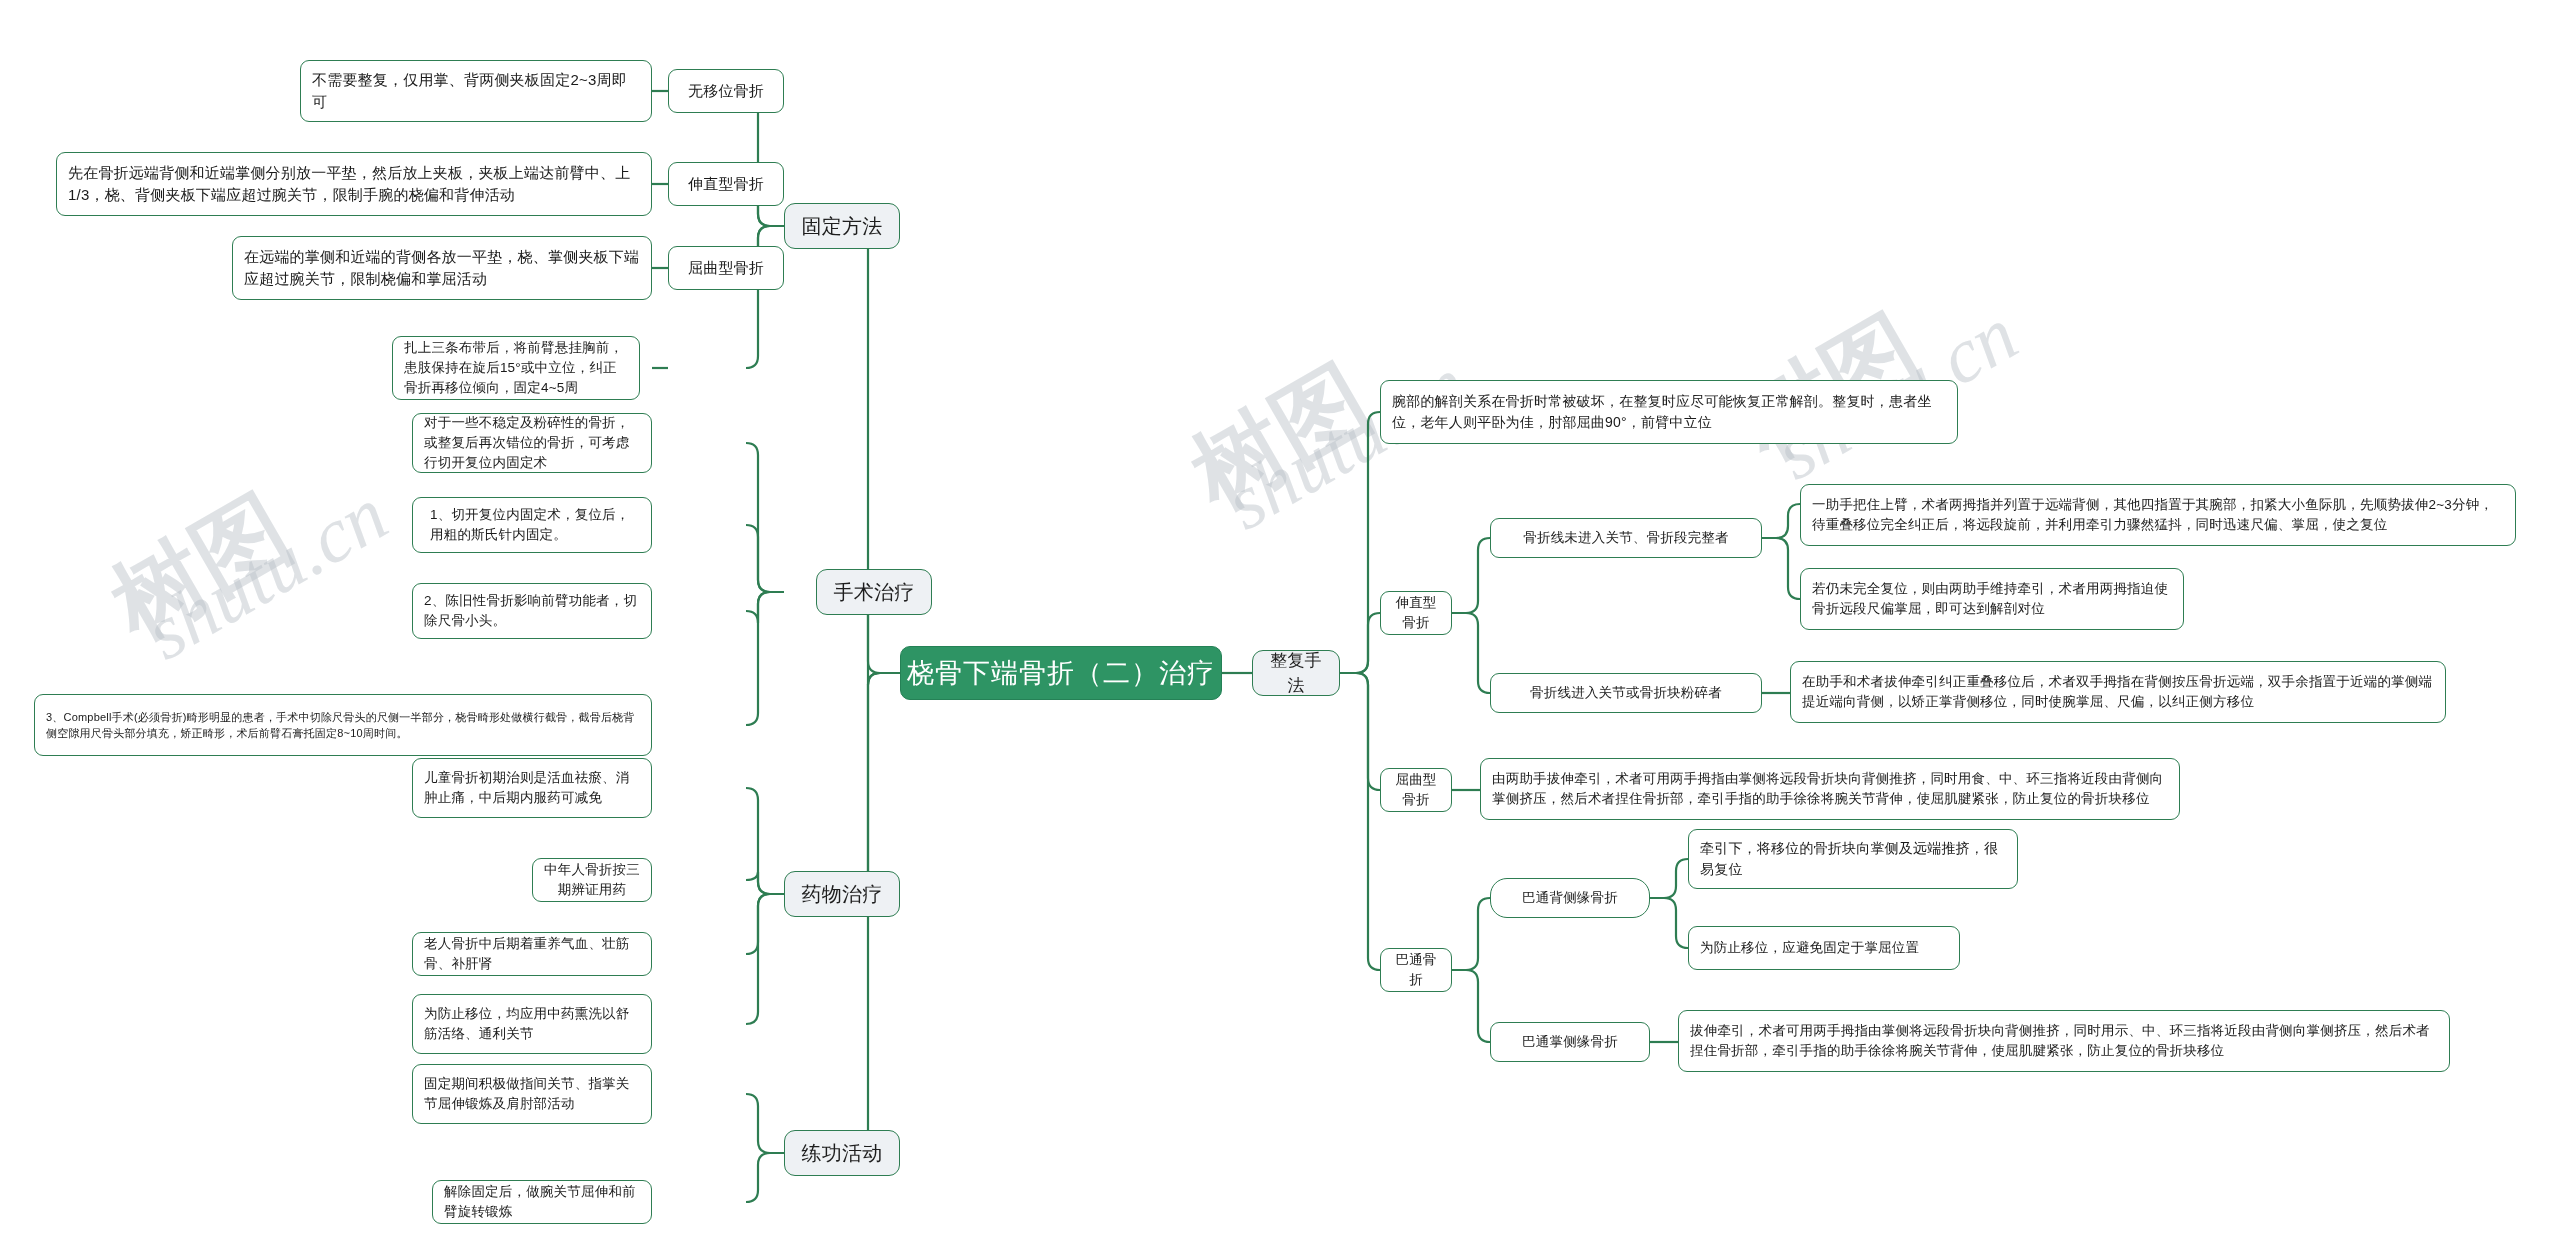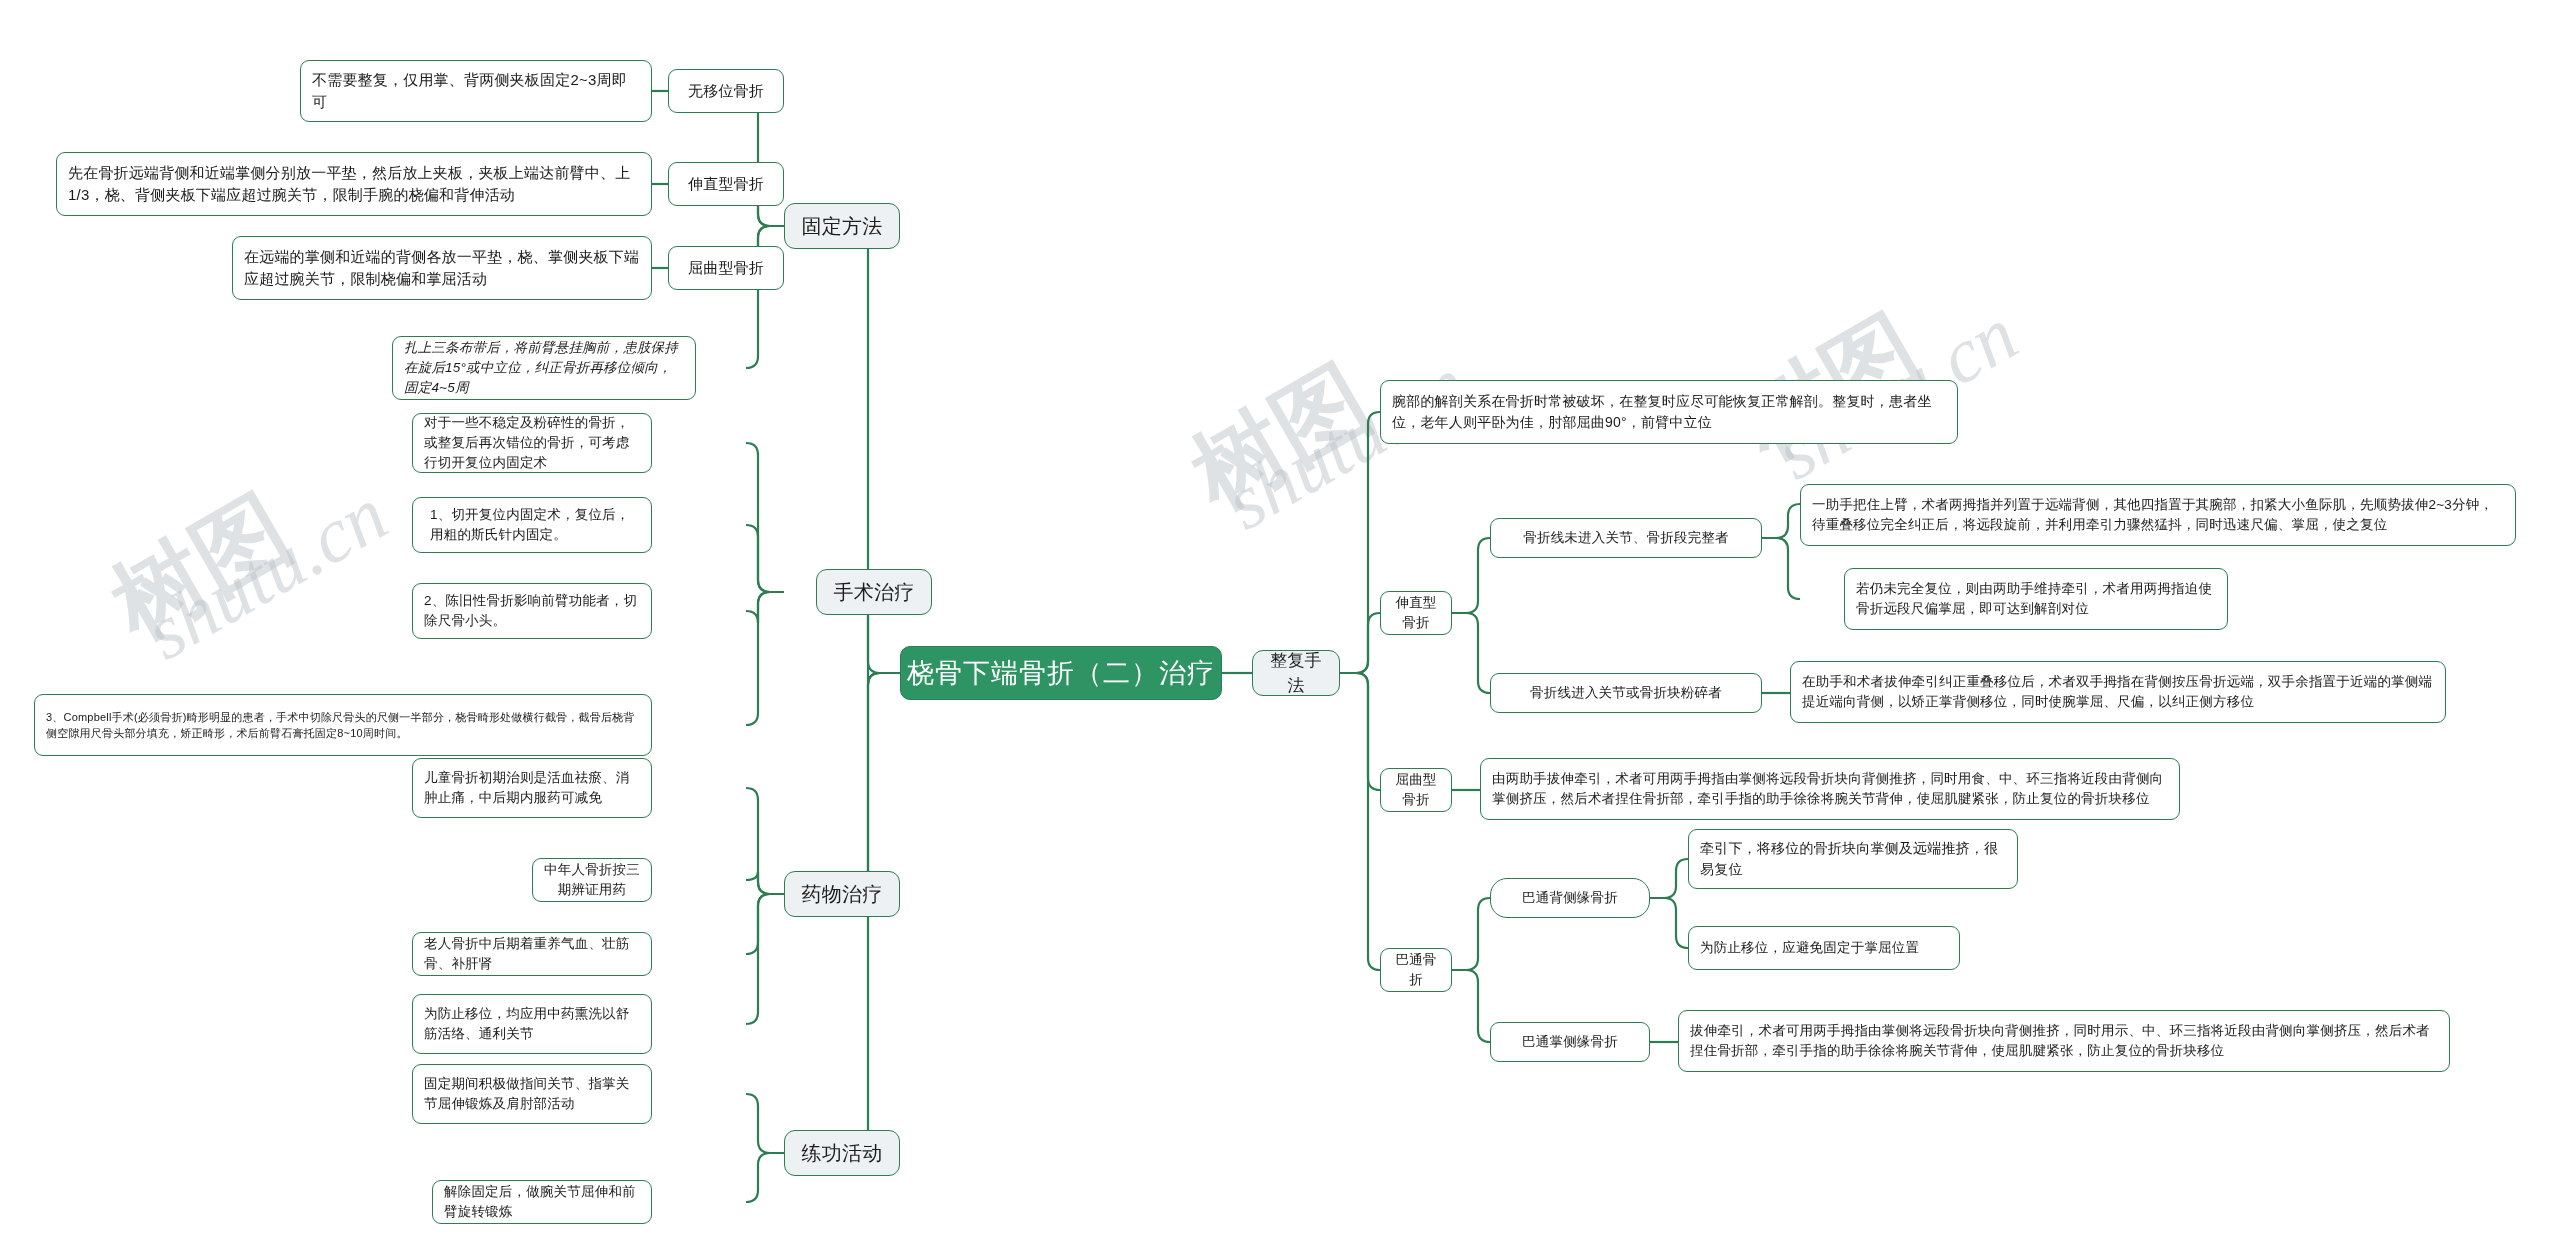--- a/index.html
+++ b/index.html
@@ -157,21 +157,21 @@
 
   <div class="node lvl2" style="left:668px;top:69px;width:116px;height:44px;">无移位骨折</div>
   <div class="node leaf" style="left:300px;top:60px;width:352px;height:62px;">不需要整复，仅用掌、背两侧夹板固定2~3周即可</div>
 
   <div class="node lvl2" style="left:668px;top:162px;width:116px;height:44px;">伸直型骨折</div>
   <div class="node leaf" style="left:56px;top:152px;width:596px;height:64px;">先在骨折远端背侧和近端掌侧分别放一平垫，然后放上夹板，夹板上端达前臂中、上1/3，桡、背侧夹板下端应超过腕关节，限制手腕的桡偏和背伸活动</div>
 
   <div class="node lvl2" style="left:668px;top:246px;width:116px;height:44px;">屈曲型骨折</div>
   <div class="node leaf" style="left:232px;top:236px;width:420px;height:64px;">在远端的掌侧和近端的背侧各放一平垫，桡、掌侧夹板下端应超过腕关节，限制桡偏和掌屈活动</div>
 
-  <div class="node leaf" style="left:392px;top:336px;width:304px;height:64px;font-size:13.5px;font-style:italic;">扎上三条布带后，将前臂悬挂胸前，患肢保持在旋后15°或中立位，纠正骨折再移位倾向，固定4~5周</div>
+  <div class="node leaf" style="left:392px;top:336px;width:248px;height:64px;font-size:13.5px;">扎上三条布带后，将前臂悬挂胸前，患肢保持在旋后15°或中立位，纠正骨折再移位倾向，固定4~5周</div>
 
   <div class="node lvl1" style="left:784px;top:569px;width:116px;height:46px;margin-left:32px;">手术治疗</div>
 
   <div class="node leaf" style="left:412px;top:413px;width:240px;height:60px;font-size:13.5px;">对于一些不稳定及粉碎性的骨折，或整复后再次错位的骨折，可考虑行切开复位内固定术</div>
   <div class="node leaf" style="left:412px;top:497px;width:240px;height:56px;font-size:13.5px;padding-left:17px;">1、切开复位内固定术，复位后，用粗的斯氏针内固定。</div>
   <div class="node leaf" style="left:412px;top:583px;width:240px;height:56px;font-size:13.5px;">2、陈旧性骨折影响前臂功能者，切除尺骨小头。</div>
   <div class="node leaf" style="left:34px;top:694px;width:618px;height:62px;font-size:11px;">3、Compbell手术(必须骨折)畸形明显的患者，手术中切除尺骨头的尺侧一半部分，桡骨畸形处做横行截骨，截骨后桡背侧空隙用尺骨头部分填充，矫正畸形，术后前臂石膏托固定8~10周时间。</div>
 
   <div class="node lvl1" style="left:784px;top:871px;width:116px;height:46px;">药物治疗</div>
 
@@ -187,21 +187,21 @@
 
   <div class="node lvl1" style="left:1252px;top:650px;width:88px;height:46px;font-size:17px;">整复手法</div>
 
   <div class="node leaf" style="left:1380px;top:380px;width:578px;height:64px;font-size:14px;">腕部的解剖关系在骨折时常被破坏，在整复时应尽可能恢复正常解剖。整复时，患者坐位，老年人则平卧为佳，肘部屈曲90°，前臂中立位</div>
 
   <div class="node lvl2" style="left:1380px;top:591px;width:72px;height:44px;font-size:13.5px;">伸直型骨折</div>
 
   <div class="node lvl2" style="left:1490px;top:518px;width:272px;height:40px;font-size:13.5px;">骨折线未进入关节、骨折段完整者</div>
 
   <div class="node leaf" style="left:1800px;top:484px;width:716px;height:62px;font-size:13.5px;">一助手把住上臂，术者两拇指并列置于远端背侧，其他四指置于其腕部，扣紧大小鱼际肌，先顺势拔伸2~3分钟，待重叠移位完全纠正后，将远段旋前，并利用牵引力骤然猛抖，同时迅速尺偏、掌屈，使之复位</div>
-  <div class="node leaf" style="left:1800px;top:568px;width:384px;height:62px;font-size:13.5px;margin-left:44px;">若仍未完全复位，则由两助手维持牵引，术者用两拇指迫使骨折远段尺偏掌屈，即可达到解剖对位</div>
+  <div class="node leaf" style="left:1800px;top:568px;width:384px;height:62px;font-size:13.5px;">若仍未完全复位，则由两助手维持牵引，术者用两拇指迫使骨折远段尺偏掌屈，即可达到解剖对位</div>
 
   <div class="node lvl2" style="left:1490px;top:673px;width:272px;height:40px;font-size:13.5px;">骨折线进入关节或骨折块粉碎者</div>
   <div class="node leaf" style="left:1790px;top:661px;width:656px;height:62px;font-size:13.5px;">在助手和术者拔伸牵引纠正重叠移位后，术者双手拇指在背侧按压骨折远端，双手余指置于近端的掌侧端提近端向背侧，以矫正掌背侧移位，同时使腕掌屈、尺偏，以纠正侧方移位</div>
 
   <div class="node lvl2" style="left:1380px;top:768px;width:72px;height:44px;font-size:13.5px;">屈曲型骨折</div>
   <div class="node leaf" style="left:1480px;top:758px;width:700px;height:62px;font-size:13.5px;">由两助手拔伸牵引，术者可用两手拇指由掌侧将远段骨折块向背侧推挤，同时用食、中、环三指将近段由背侧向掌侧挤压，然后术者捏住骨折部，牵引手指的助手徐徐将腕关节背伸，使屈肌腱紧张，防止复位的骨折块移位</div>
 
   <div class="node lvl2" style="left:1380px;top:948px;width:72px;height:44px;font-size:13.5px;">巴通骨折</div>
 
   <div class="node lvl2" style="left:1490px;top:878px;width:160px;height:40px;font-size:13.5px;border-radius:17px;">巴通背侧缘骨折</div>

